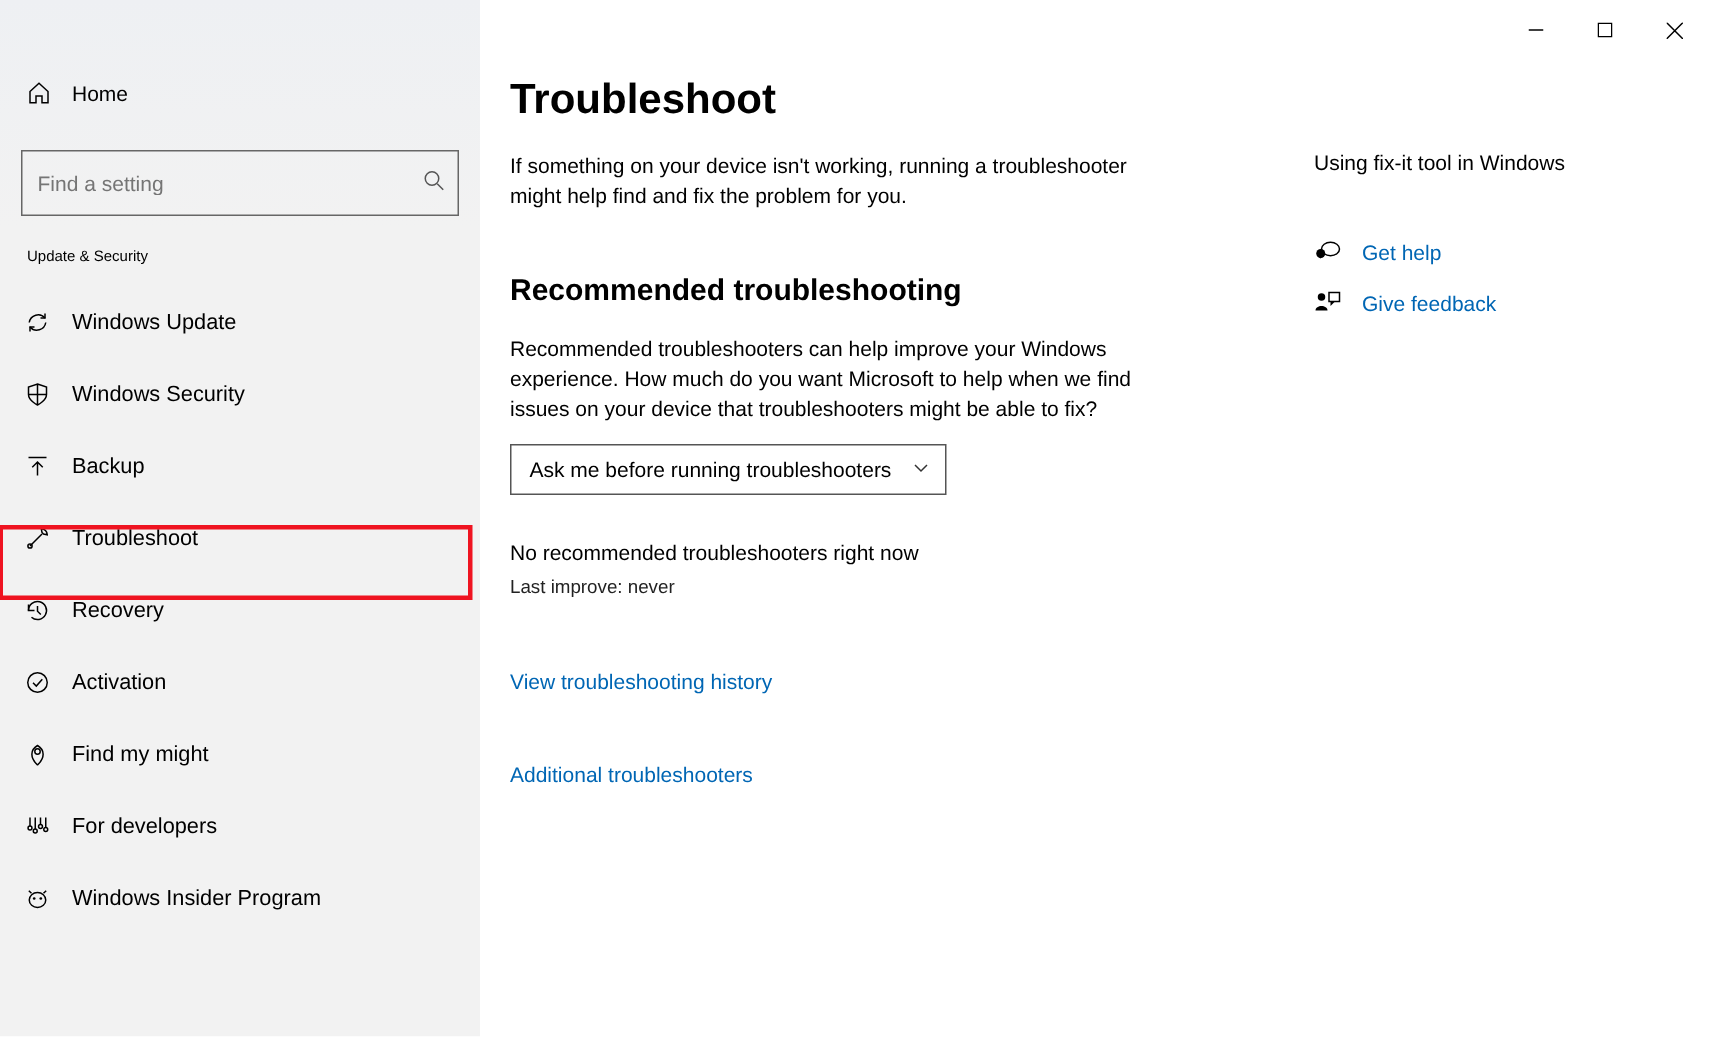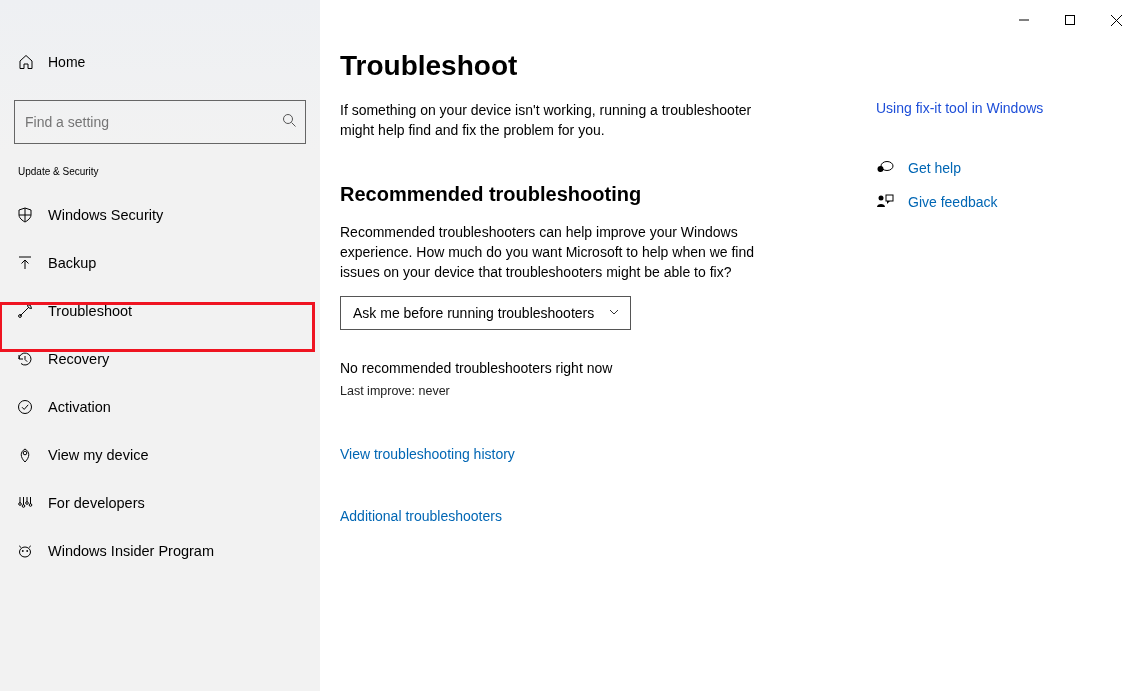--- a/index.html
+++ b/index.html
@@ -130,21 +130,21 @@
     position: absolute;
     left: 876px;
     top: 100px;
     width: 230px;
   }
   .help-head {
     font-size: 14.5px;
     margin-bottom: 26px;
   }
   .help-link {
-    color: #1d4ed8;
+    color: #000000;
     cursor: pointer;
     display: block;
     margin-bottom: 44px;
   }
   .action-row {
     display: flex;
     align-items: center;
     gap: 14px;
     margin-bottom: 18px;
     cursor: pointer;
@@ -201,20 +201,29 @@
         </svg>
     </span>
   </div>
 
   <div class="category">Update &amp; Security</div>
 
   <div class="nav-list">
     <div class="nav-item">
       <span class="ic">
           <svg width="16" height="16" viewBox="0 0 16 16">
+            <path d="M13 5 A6 6 0 0 0 2.5 8 M3 11 A6 6 0 0 0 13.5 8" stroke="#000" fill="none"></path>
+            <path d="M13 2 v3 h-3 M3 14 v-3 h3" stroke="#000" fill="none"></path>
+          </svg>
+        </span>
+      <span class="lbl">Windows Update</span>
+    </div>
+    <div class="nav-item">
+      <span class="ic">
+          <svg width="16" height="16" viewBox="0 0 16 16">
             <path d="M8 1 L14 3 V8 C14 12 8 15 8 15 C8 15 2 12 2 8 V3 Z M8 1 V15 M2.2 8 H13.8" stroke="#000" fill="none"></path>
           </svg>
         </span>
       <span class="lbl">Windows Security</span>
     </div>
     <div class="nav-item">
       <span class="ic">
           <svg width="16" height="16" viewBox="0 0 16 16">
             <path d="M8 14 V5 M4.5 8.5 8 5 11.5 8.5 M2 2 H14" stroke="#000" fill="none"></path>
           </svg>
@@ -249,21 +258,21 @@
         </span>
       <span class="lbl">Activation</span>
     </div>
     <div class="nav-item">
       <span class="ic">
           <svg width="16" height="16" viewBox="0 0 16 16">
             <circle cx="8" cy="6" r="1.8" stroke="#000" fill="none"></circle>
             <path d="M8 15 C3 10 3 5 8 2 C13 5 13 10 8 15" stroke="#000" fill="none"></path>
           </svg>
         </span>
-      <span class="lbl">View my device</span>
+      <span class="lbl">Find my might</span>
     </div>
     <div class="nav-item">
       <span class="ic">
           <svg width="16" height="16" viewBox="0 0 16 16">
             <path d="M3 2 V8 M6.5 2 V10 M10 2 V7 M13.5 2 V9" stroke="#000"></path>
             <circle cx="3" cy="9" r="1.3" stroke="#000" fill="none"></circle>
             <circle cx="6.5" cy="11" r="1.3" stroke="#000" fill="none"></circle>
             <circle cx="10" cy="8" r="1.3" stroke="#000" fill="none"></circle>
             <circle cx="13.5" cy="10" r="1.3" stroke="#000" fill="none"></circle>
           </svg>

